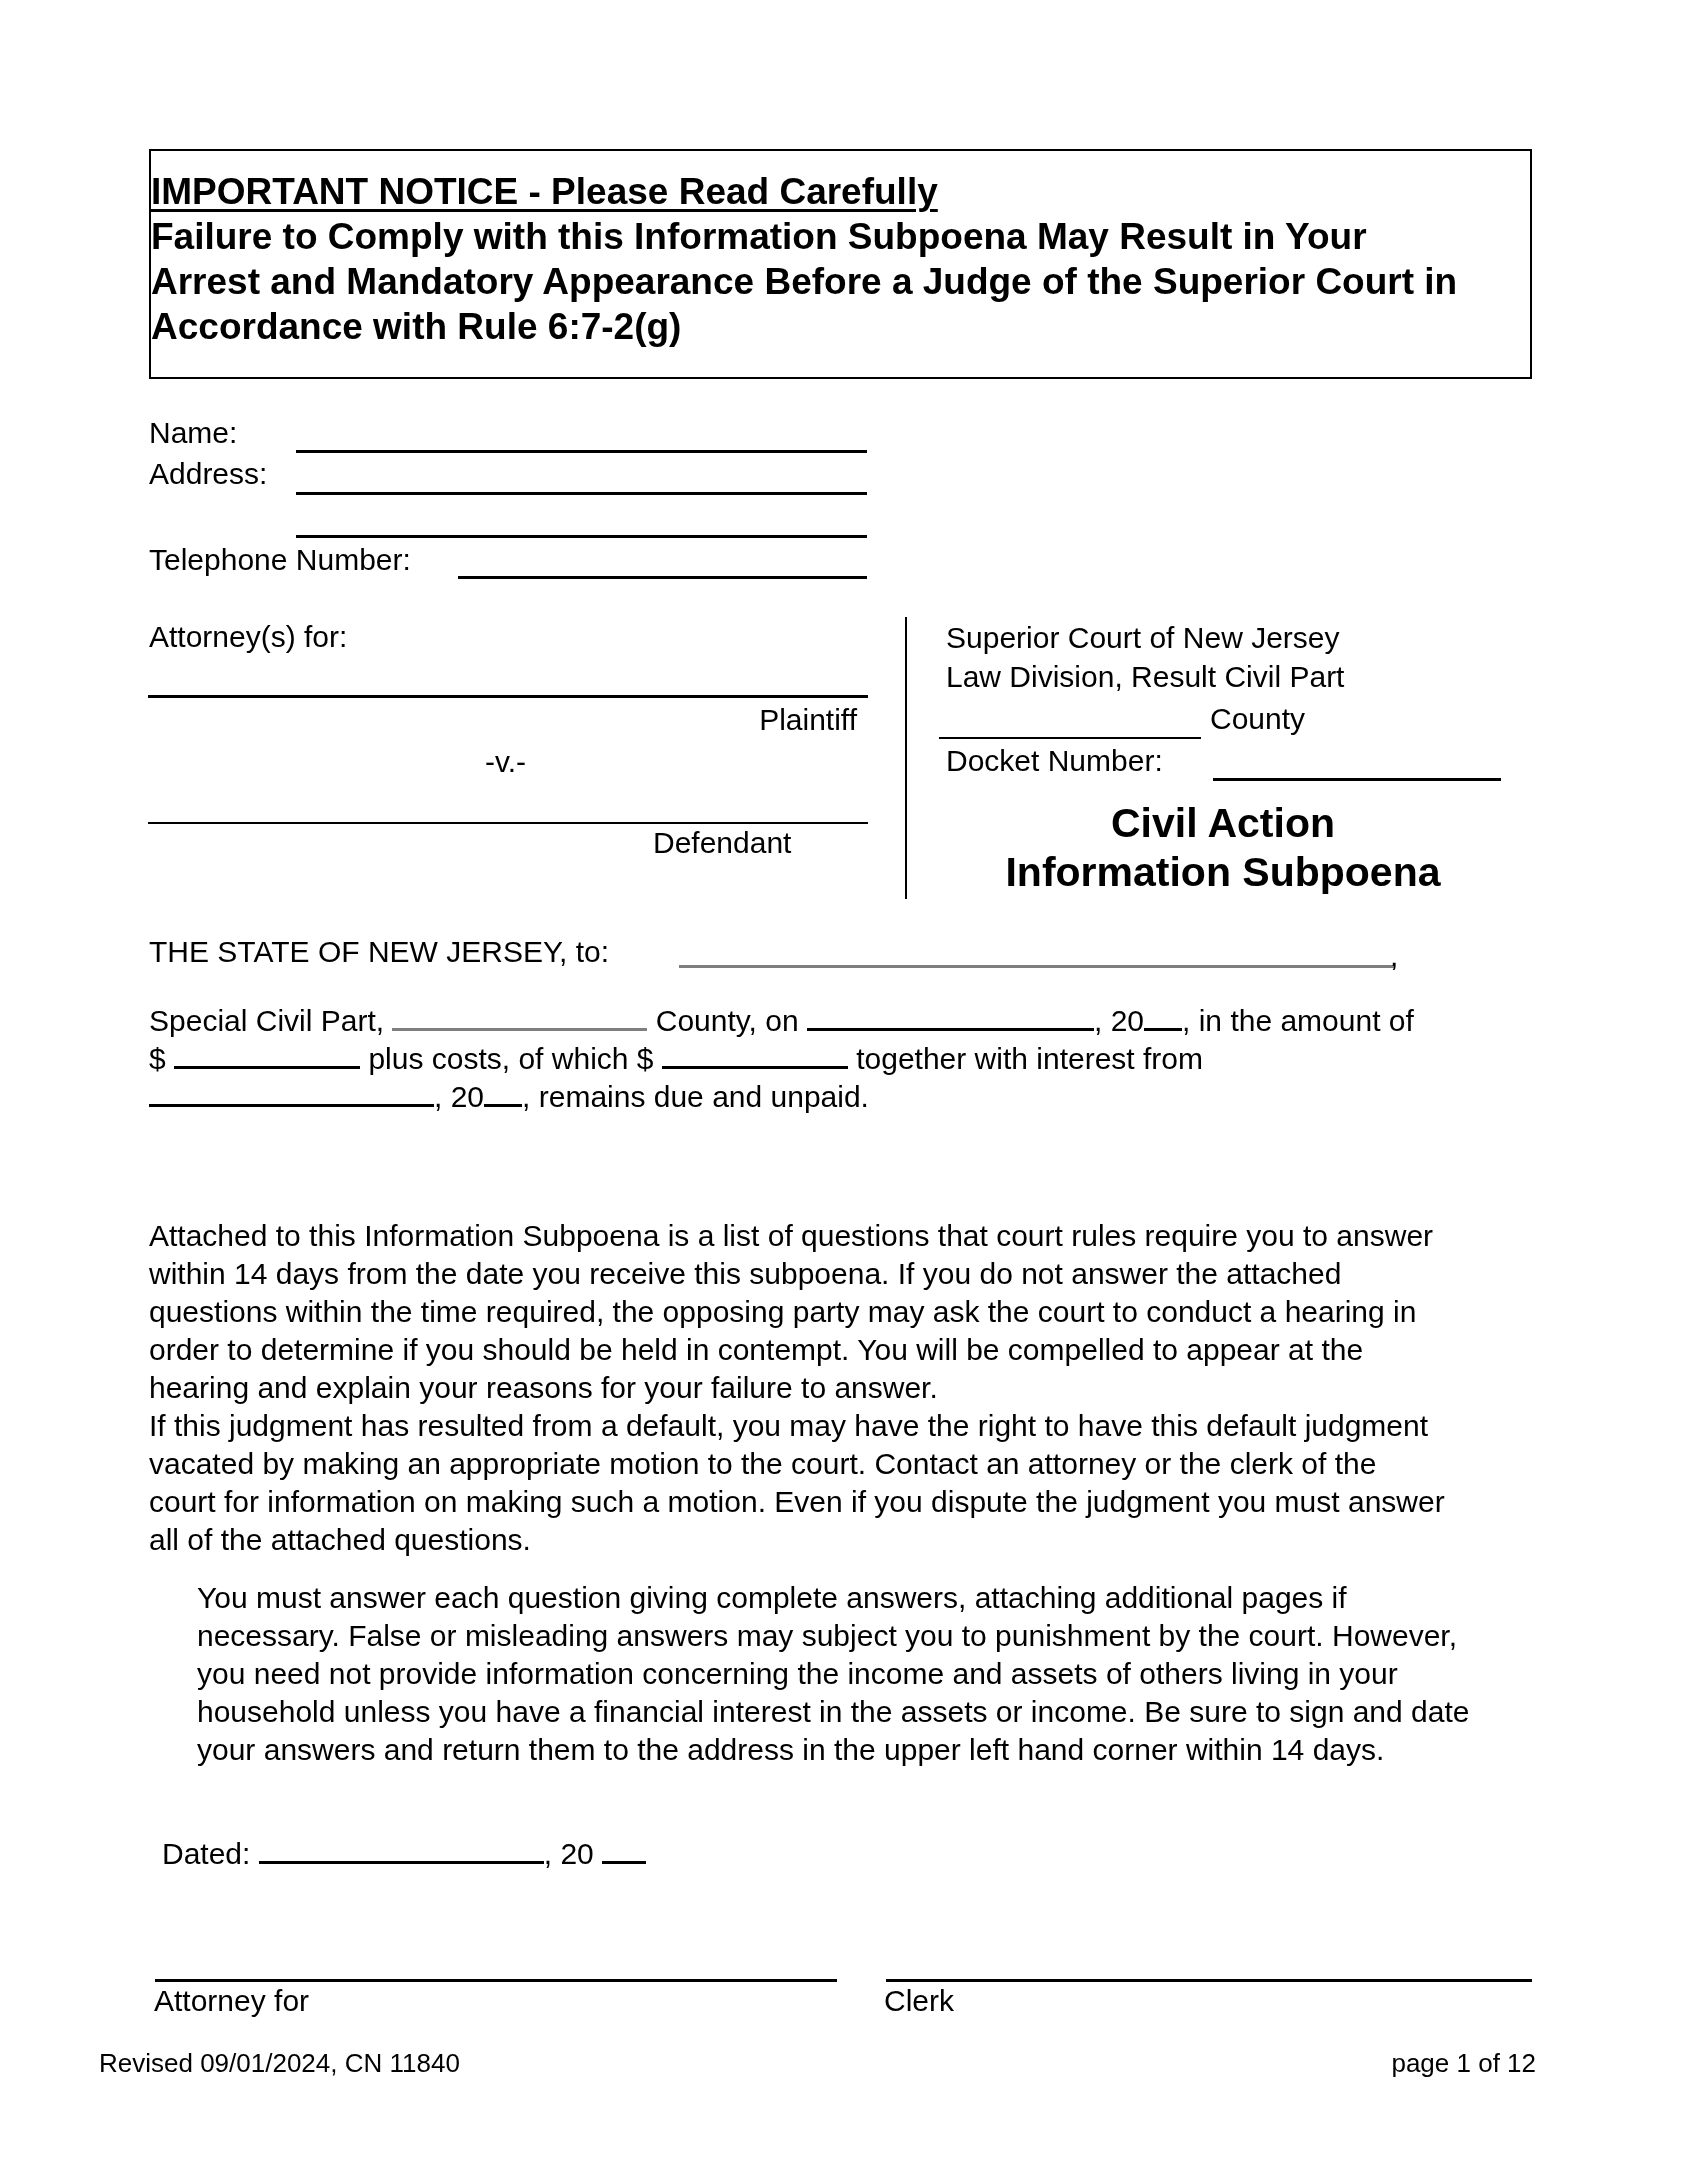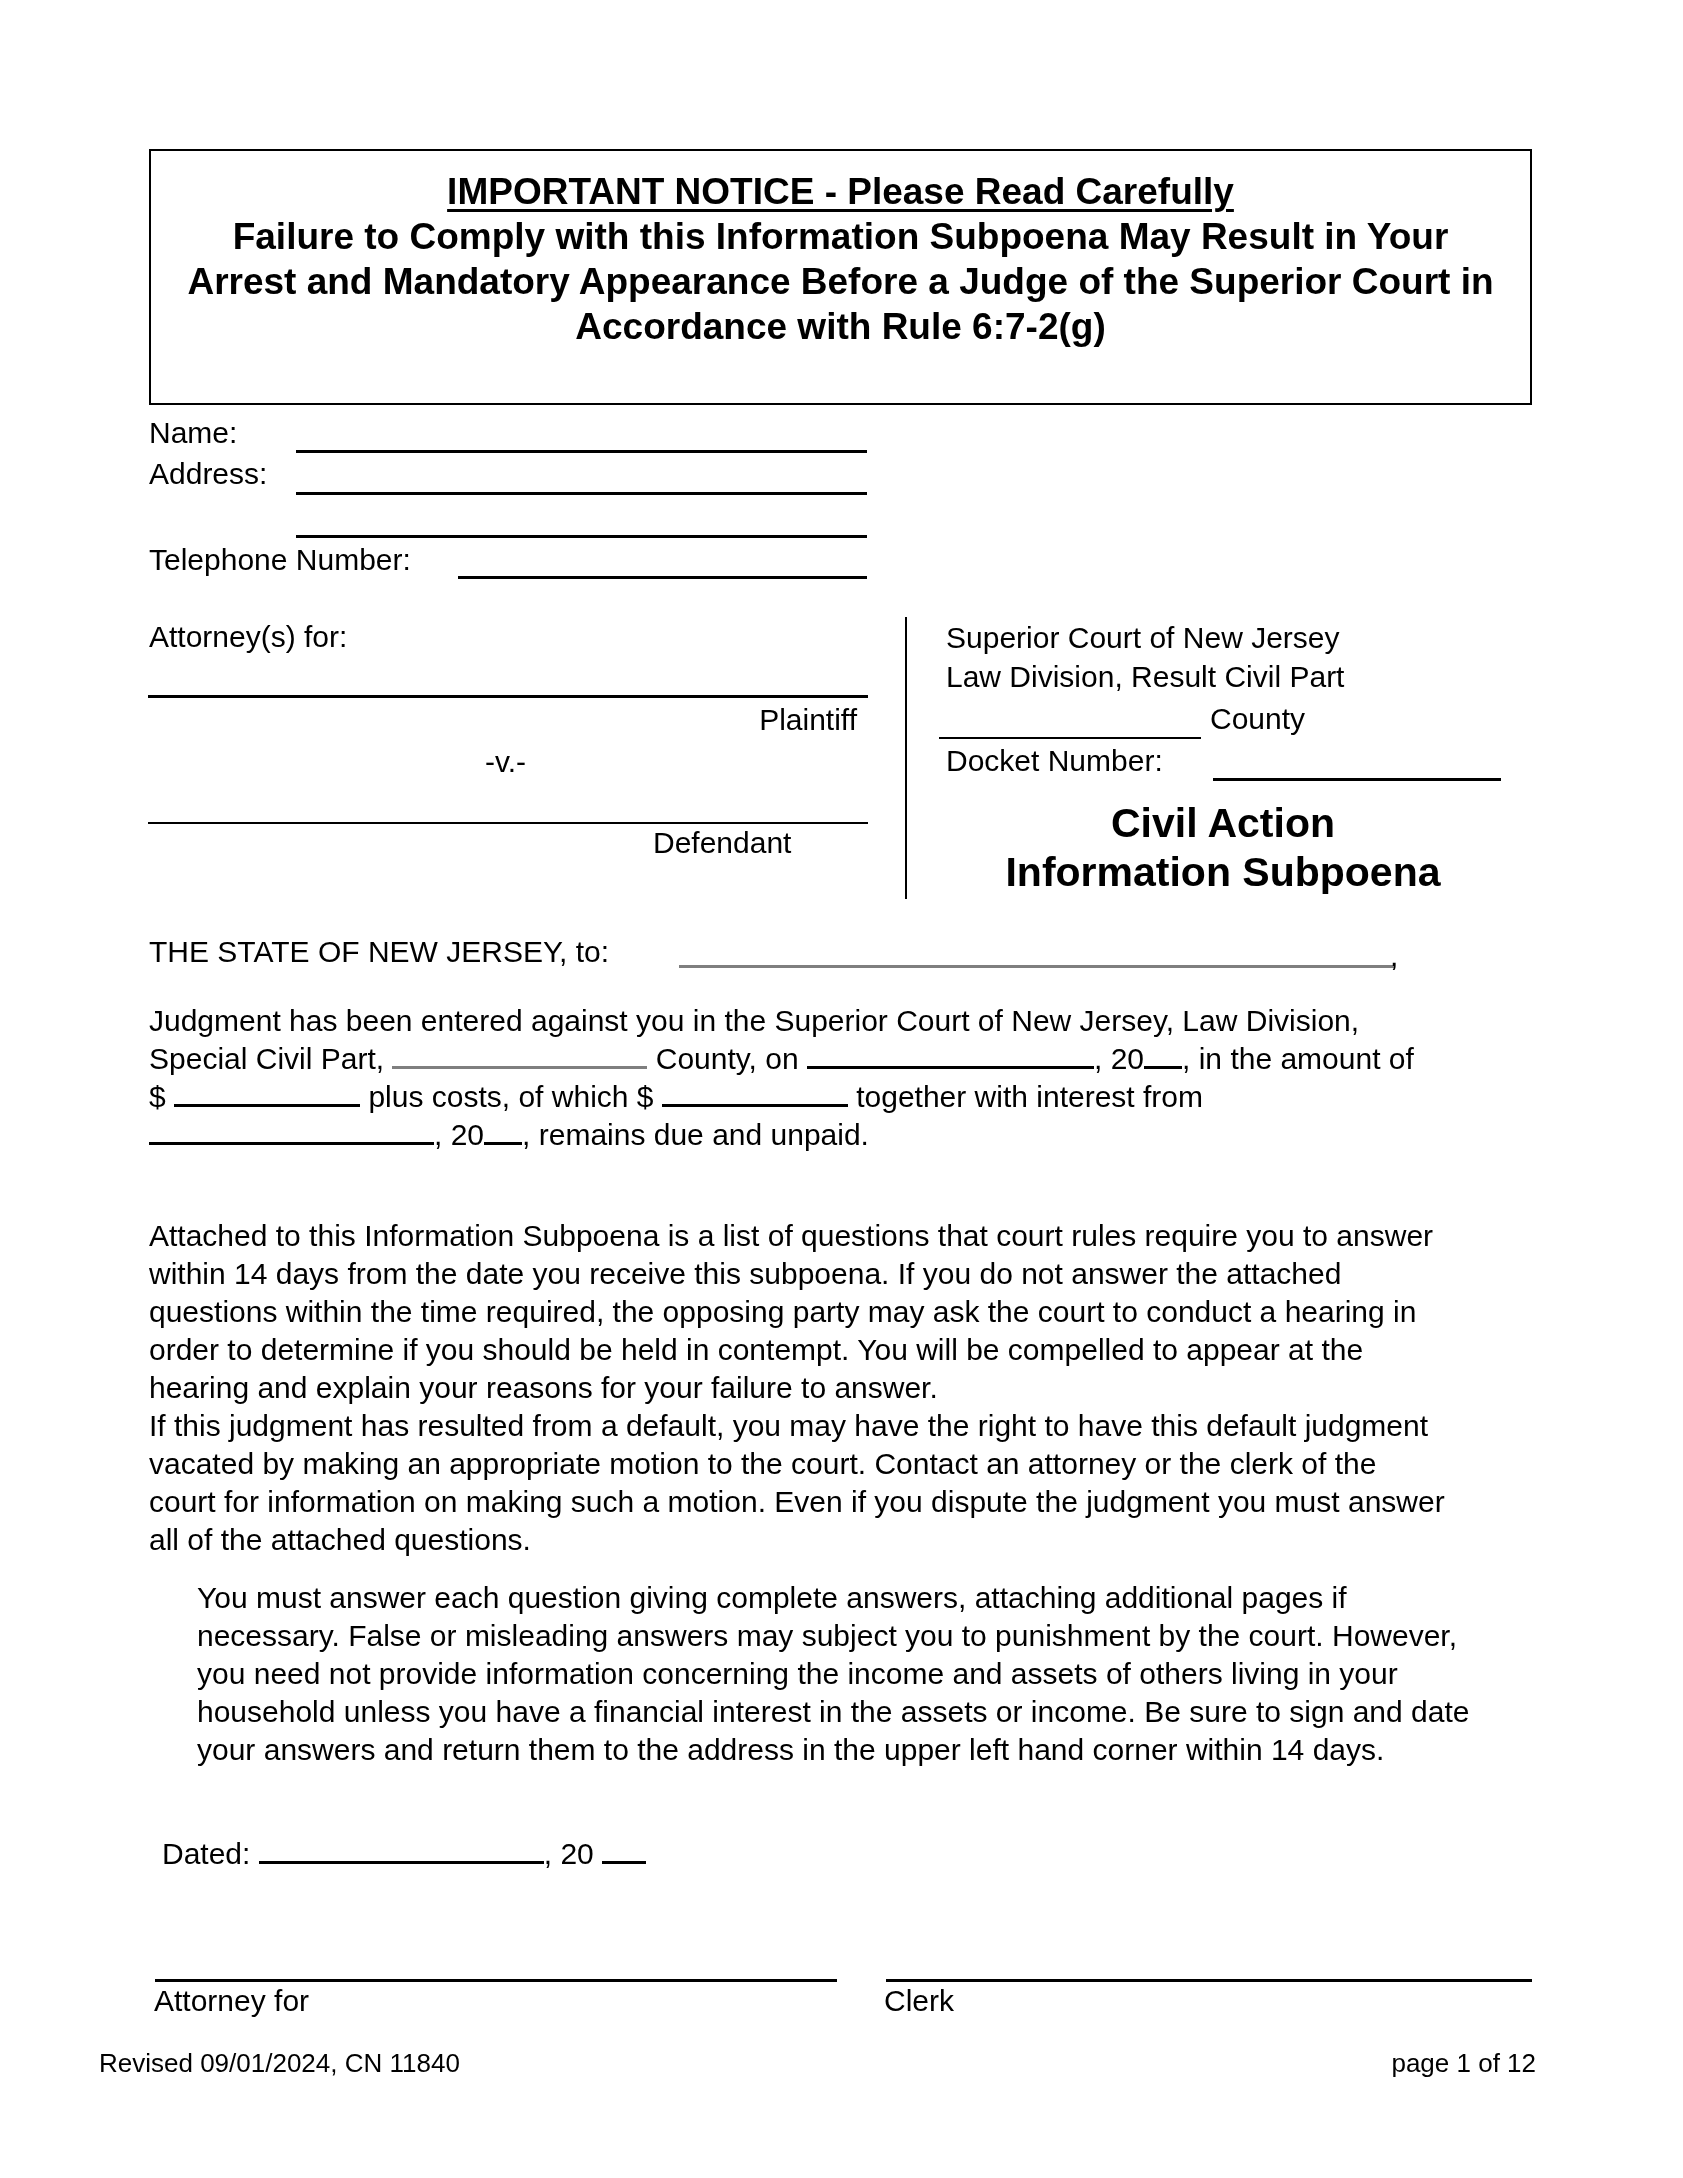--- a/index.html
+++ b/index.html
@@ -2,22 +2,22 @@
 <html><head>
 <meta charset="utf-8">
 <style>
   html, body { margin: 0; padding: 0; background: #ffffff; }
   body { width: 1683px; height: 2178px; position: relative; overflow: hidden;
          font-family: "Liberation Sans", sans-serif; color: #000; }
   .abs { position: absolute; white-space: nowrap; }
   .t { font-size: 30px; line-height: 38px; }
   .hline { position: absolute; background: #000; height: 3px; }
   .gray { background: #7f7f7f; }
-  .notice { position: absolute; left: 149px; top: 149px; width: 1383px; height: 256px;
-            border: 2px solid #000; box-sizing: border-box; text-align: center;
+  .notice { position: absolute; left: 149px; top: 149px; width: 1383px; height: 230px;
+            border: 2px solid #000; box-sizing: border-box; text-align: left;
             font-weight: bold; font-size: 37px; line-height: 45px; padding-top: 18px; }
   .notice .title { text-decoration: underline; text-decoration-thickness: 3px; text-underline-offset: 5px; }
   .vdiv { position: absolute; left: 905px; top: 617px; width: 2px; height: 282px; background: #000; }
   .case-title { position: absolute; left: 941px; width: 564px; text-align: center;
                 font-weight: bold; font-size: 41px; line-height: 50px; }
   .para { position: absolute; left: 149px; width: 1445px; font-size: 30px; line-height: 38px; }
   .para .ln { display: block; white-space: nowrap; }
   .blank { display: inline-block; border-bottom: 3px solid #000; height: 26px; vertical-align: baseline; }
   .blank.gray-b { border-bottom-color: #7f7f7f; }
   .footer { font-size: 26px; }
@@ -56,21 +56,20 @@
 <div class="abs t" style="left:946px; top:742px;">Docket Number:</div>
 <div class="hline" style="left:1213px; top:778px; width:288px;"></div>
 <div class="case-title" style="top:798px;text-align:center;">Civil Action</div>
 <div class="case-title" style="top:847px;">Information Subpoena</div>
 
 <div class="abs t" style="left:149px; top:933px;">THE STATE OF NEW JERSEY, to:</div>
 <div class="hline gray" style="left:679px; top:965px; width:715px;"></div>
 <div class="abs t" style="left:1390px; top:937px;">,</div>
 
 <div class="para" style="top:1002px;">
-  <span class="ln">Judgment has been entered against you in the Superior Court of New Jersey, Law Division,</span>
   <span class="ln"><span>Special Civil Part,</span> <span class="blank gray-b" style="width:255px;"></span> <span>County, on</span> <span class="blank" style="width:287px;"></span><span>, 20</span><span class="blank" style="width:38px;"></span><span>, in the amount of</span></span>
   <span class="ln"><span>$</span> <span class="blank" style="width:186px;"></span> <span>plus costs, of which $</span> <span class="blank" style="width:186px;"></span> <span>together with interest from</span></span>
   <span class="ln"><span class="blank" style="width:285px;"></span><span>, 20</span><span class="blank" style="width:38px;"></span><span>, remains due and unpaid.</span></span>
 </div>
 
 <div class="para" style="top:1174px;margin-top:43px;">
   <span class="ln">Attached to this Information Subpoena is a list of questions that court rules require you to answer</span>
   <span class="ln">within 14 days from the date you receive this subpoena.  If you do not answer the attached</span>
   <span class="ln">questions within the time required, the opposing party may ask the court to conduct a hearing in</span>
   <span class="ln">order to determine if you should be held in contempt.  You will be compelled to appear at the</span>

